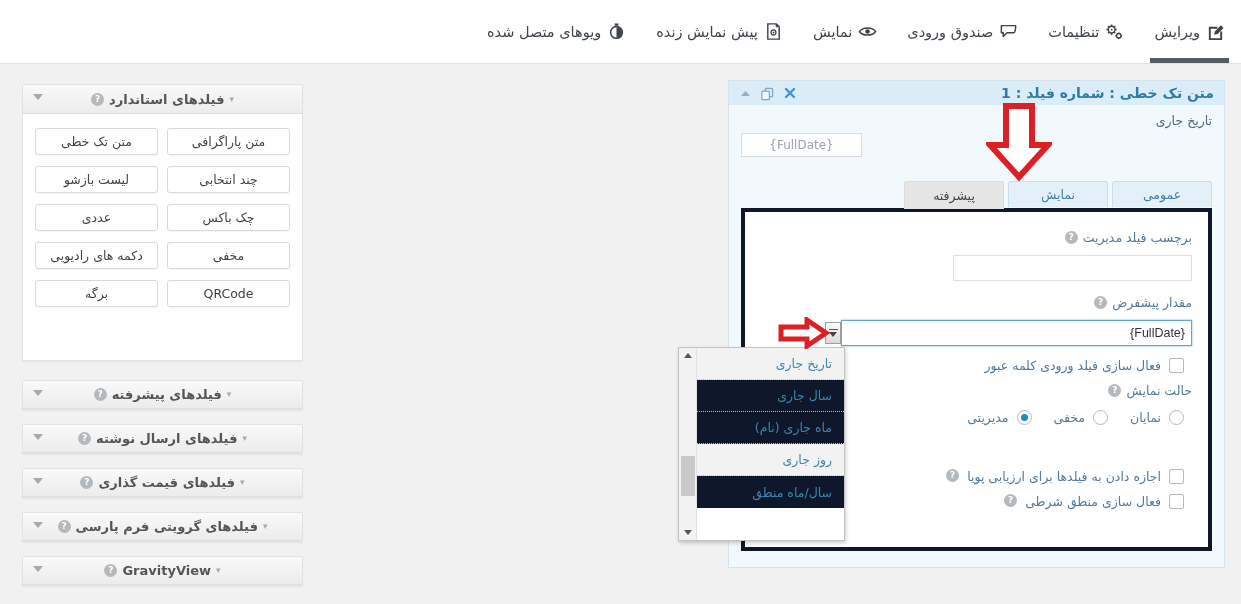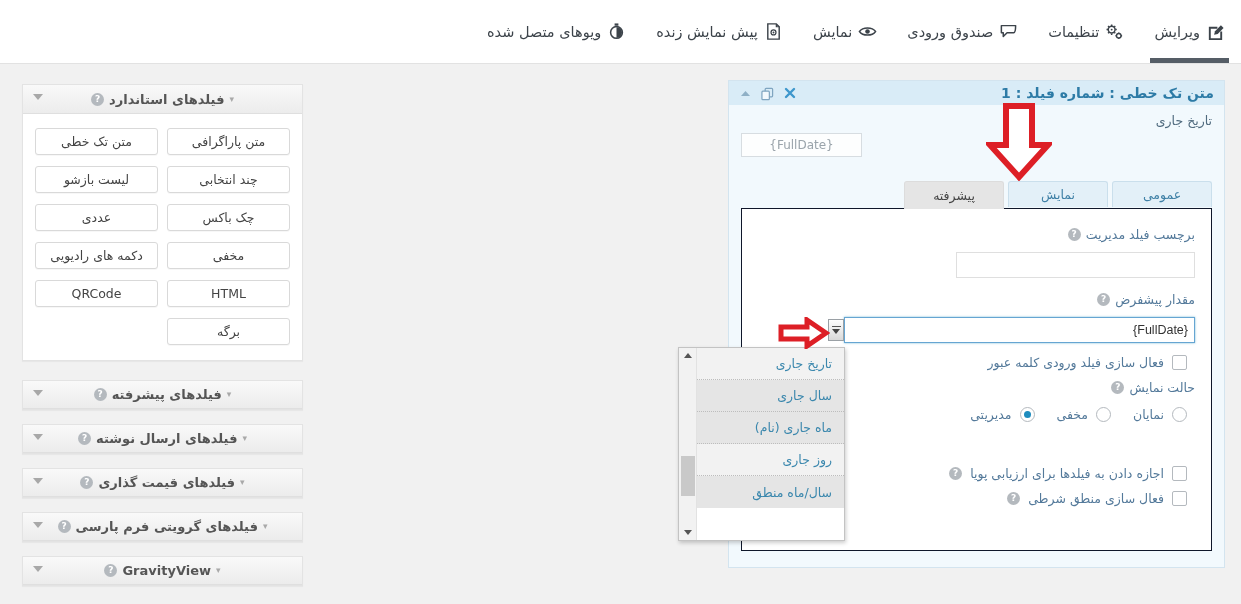--- a/index.html
+++ b/index.html
@@ -35,46 +35,46 @@
   .preview { padding:8px 12px 0; }
   .prev-label { text-align:right; color:#4f6a7e; font-size:12.5px; }
   .prev-input { margin-top:5px; margin-right:auto; margin-left:0; width:121px; height:24px; border:1px solid #d7dde1; background:#fdfefe; color:#9aa4ab; font-size:12px; display:flex; align-items:center; justify-content:center; direction:ltr; }
 
   
   .tabs { position:absolute; top:100px; left:12px; right:12px; height:27px; display:flex; gap:4px; direction:rtl; }
   .tab { width:100px; height:26px; background:#e3f0f8; border:1px solid #cadfec; border-bottom:none; border-radius:3px 3px 0 0; color:#3f80a6; font-size:12.5px; display:flex; align-items:center; justify-content:center; cursor:pointer; }
   .tab.active { background:#e5e5e5; border-color:#dcdcdc; height:28px; position:relative; z-index:3; color:#444; }
 
   
-  .tab-content { position:absolute; top:127px; left:12px; right:12px; height:343px; background:#fff; border:1px solid #0f172a; padding:16px 16px 0; direction:rtl; }
+  .tab-content { position:absolute; top:127px; left:12px; right:12px; height:343px; background:#fff; border:4px solid #0f172a; padding:16px 16px 0; direction:rtl; }
   .flabel { display:flex; align-items:center; justify-content:flex-start; gap:5px; color:#53799a; font-size:12.5px; margin-top:2px; }
   .tinput { width:239px; height:26px; border:1px solid #dfdfdf; background:#fff; margin:10px 0 14px; display:block; font-size:12px; padding:0 6px; color:#333; }
   .definput-row { display:flex; direction:rtl; margin:10px 0 12px; position:relative; }
   .definput { width:351px; height:26px; border:1px solid #66a5d2; box-shadow:0 0 2px rgba(30,140,190,.6); font-size:12.5px; padding:0 6px; color:#333; direction:ltr; text-align:right; text-decoration:underline wavy #e53935 1px; text-underline-offset:3px; outline:none; background:#fff; }
   .combo-btn { width:16px; height:22px; margin-top:2px; border:1px solid #9aa0a5; background:linear-gradient(#fdfdfd,#d9d9d9); display:flex; flex-direction:column; align-items:center; justify-content:center; cursor:pointer; gap:1px; }
   .combo-btn .bar { width:9px; height:1px; background:#555; }
   .combo-btn .tri { width:0; height:0; border-left:4px solid transparent; border-right:4px solid transparent; border-top:5px solid #444; margin-top:1px; }
-  .check-row { display:flex; align-items:center; gap:8px; margin:8px 8px 10px 0; color:#53799a; font-size:12.5px; }
+  .check-row { display:flex; gap:8px; margin:8px 8px 10px 0; color:#53799a; font-size:12.5px; }
   .cbox { width:15px; height:15px; border:1px solid #b4b9be; background:#fff; border-radius:2px; cursor:pointer; flex:0 0 auto; }
   .radio-row { display:flex; align-items:center; gap:22px; margin:12px 8px 18px 0; color:#53799a; font-size:12.5px; }
   .radio-pair { display:flex; align-items:center; gap:8px; }
   .rad { width:15px; height:15px; border:1px solid #b4b9be; border-radius:50%; background:#fff; cursor:pointer; position:relative; flex:0 0 auto; }
   .rad.checked::after { content:""; position:absolute; top:3px; left:3px; width:7px; height:7px; border-radius:50%; background:#1e8cbe; }
   .spacer18 { height:18px; }
 
   
   .dropdown { position:absolute; top:347px; left:678px; width:167px; height:194px; background:#fff; border:1px solid #c3c3c3; box-shadow:1px 2px 4px rgba(0,0,0,.2); display:flex; direction:ltr; z-index:6; }
   .dd-scroll { width:18px; background:#f2f2f2; border-right:1px solid #e2e2e2; position:relative; }
   .dd-arrow { position:absolute; left:0; width:18px; height:15px; display:flex; align-items:center; justify-content:center; cursor:pointer; }
   .dd-arrow span { width:0; height:0; border-left:4px solid transparent; border-right:4px solid transparent; }
   .dd-arrow.up { top:0; } .dd-arrow.up span { border-bottom:5px solid #555; }
   .dd-arrow.down { bottom:0; } .dd-arrow.down span { border-top:5px solid #555; }
   .dd-thumb { position:absolute; left:2px; top:108px; width:14px; height:40px; background:#c9c9c9; cursor:pointer; }
   .dd-items { flex:1; direction:rtl; }
-  .dd-item { height:32px; display:flex; align-items:center; padding:0 12px; color:#3a87ad; font-size:12.5px; border-bottom:1px dotted #bdbdbd; cursor:pointer; background:#e5e5e5; }
+  .dd-item { height:32px; display:flex; align-items:center; padding:0 12px; color:#3a87ad; font-size:12.5px; border-bottom:1px dotted #bdbdbd; cursor:pointer; background:#0f172a; }
   .dd-item:last-child { border-bottom:none; }
   .dd-item:nth-child(1), .dd-item:nth-child(4), .dd-item:nth-child(6) { background:#f2f2f2; }
 
   
   .red-arrow { position:absolute; z-index:8; pointer-events:none; }
   #arrow-big { top:103px; left:986px; }
   #arrow-small { top:317px; left:778px; }
 
   svg { display:block; }
 </style>
@@ -167,21 +167,20 @@
     </div>
     <div class="btn-grid">
       <div class="fbtn">متن پاراگرافی</div>
       <div class="fbtn">متن تک خطی</div>
       <div class="fbtn">چند انتخابی</div>
       <div class="fbtn">لیست بازشو</div>
       <div class="fbtn">چک باکس</div>
       <div class="fbtn">عددی</div>
       <div class="fbtn">مخفی</div>
       <div class="fbtn">دکمه های رادیویی</div>
-      <div class="fbtn">HTML</div>
       <div class="fbtn">QRCode</div>
       <div class="fbtn">برگه</div>
     </div>
   </div>
 
   <div class="sbox collapsed" id="cbox-0">
     <div class="sbox-head">
       <span class="mini-dash">▾</span>
       <span>فیلدهای پیشرفته</span>
       <span class="helpq"></span>

